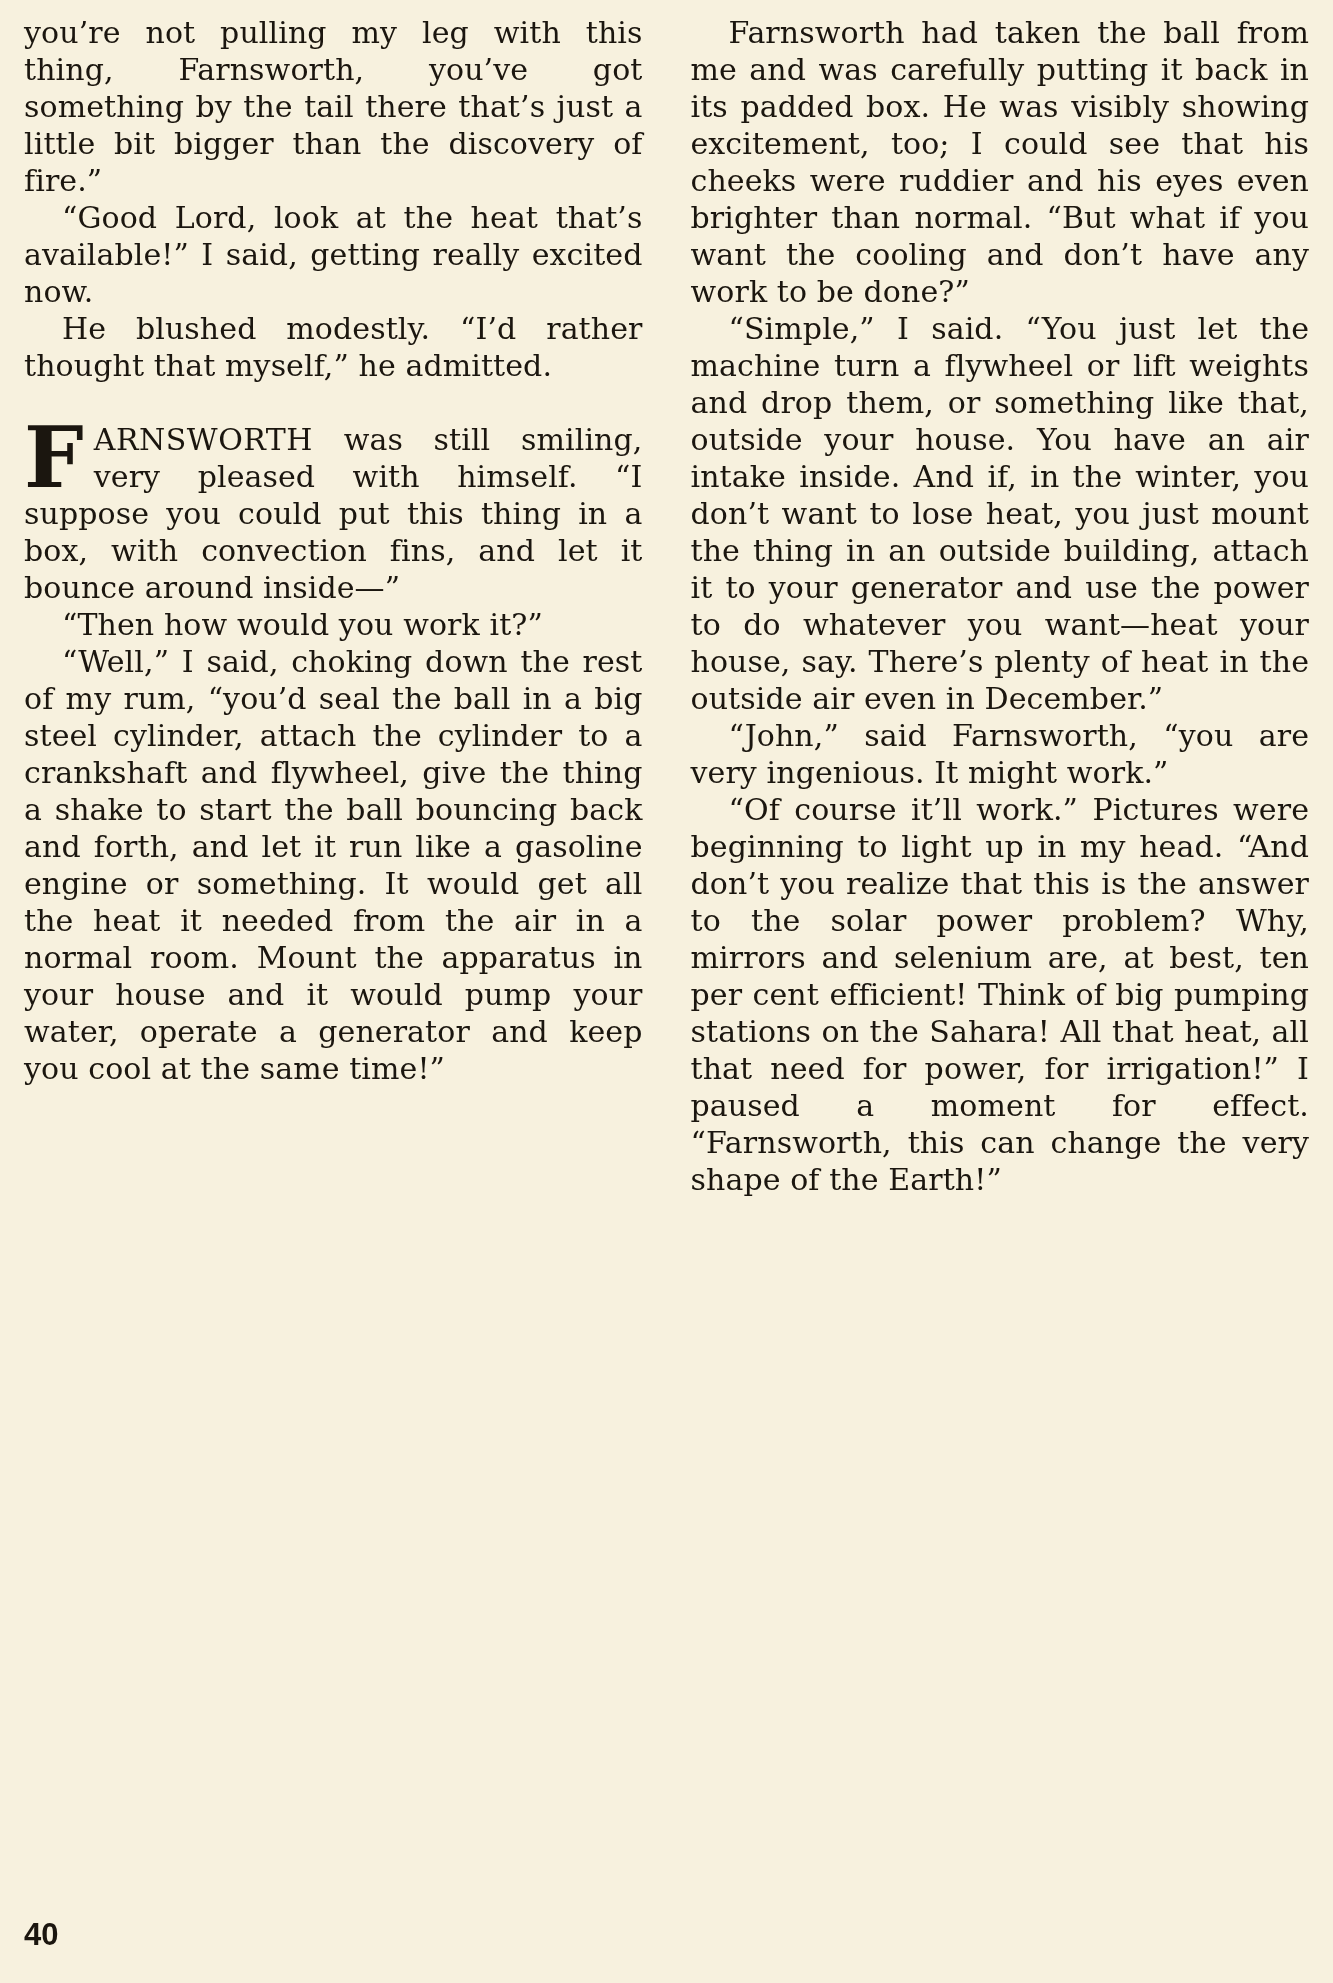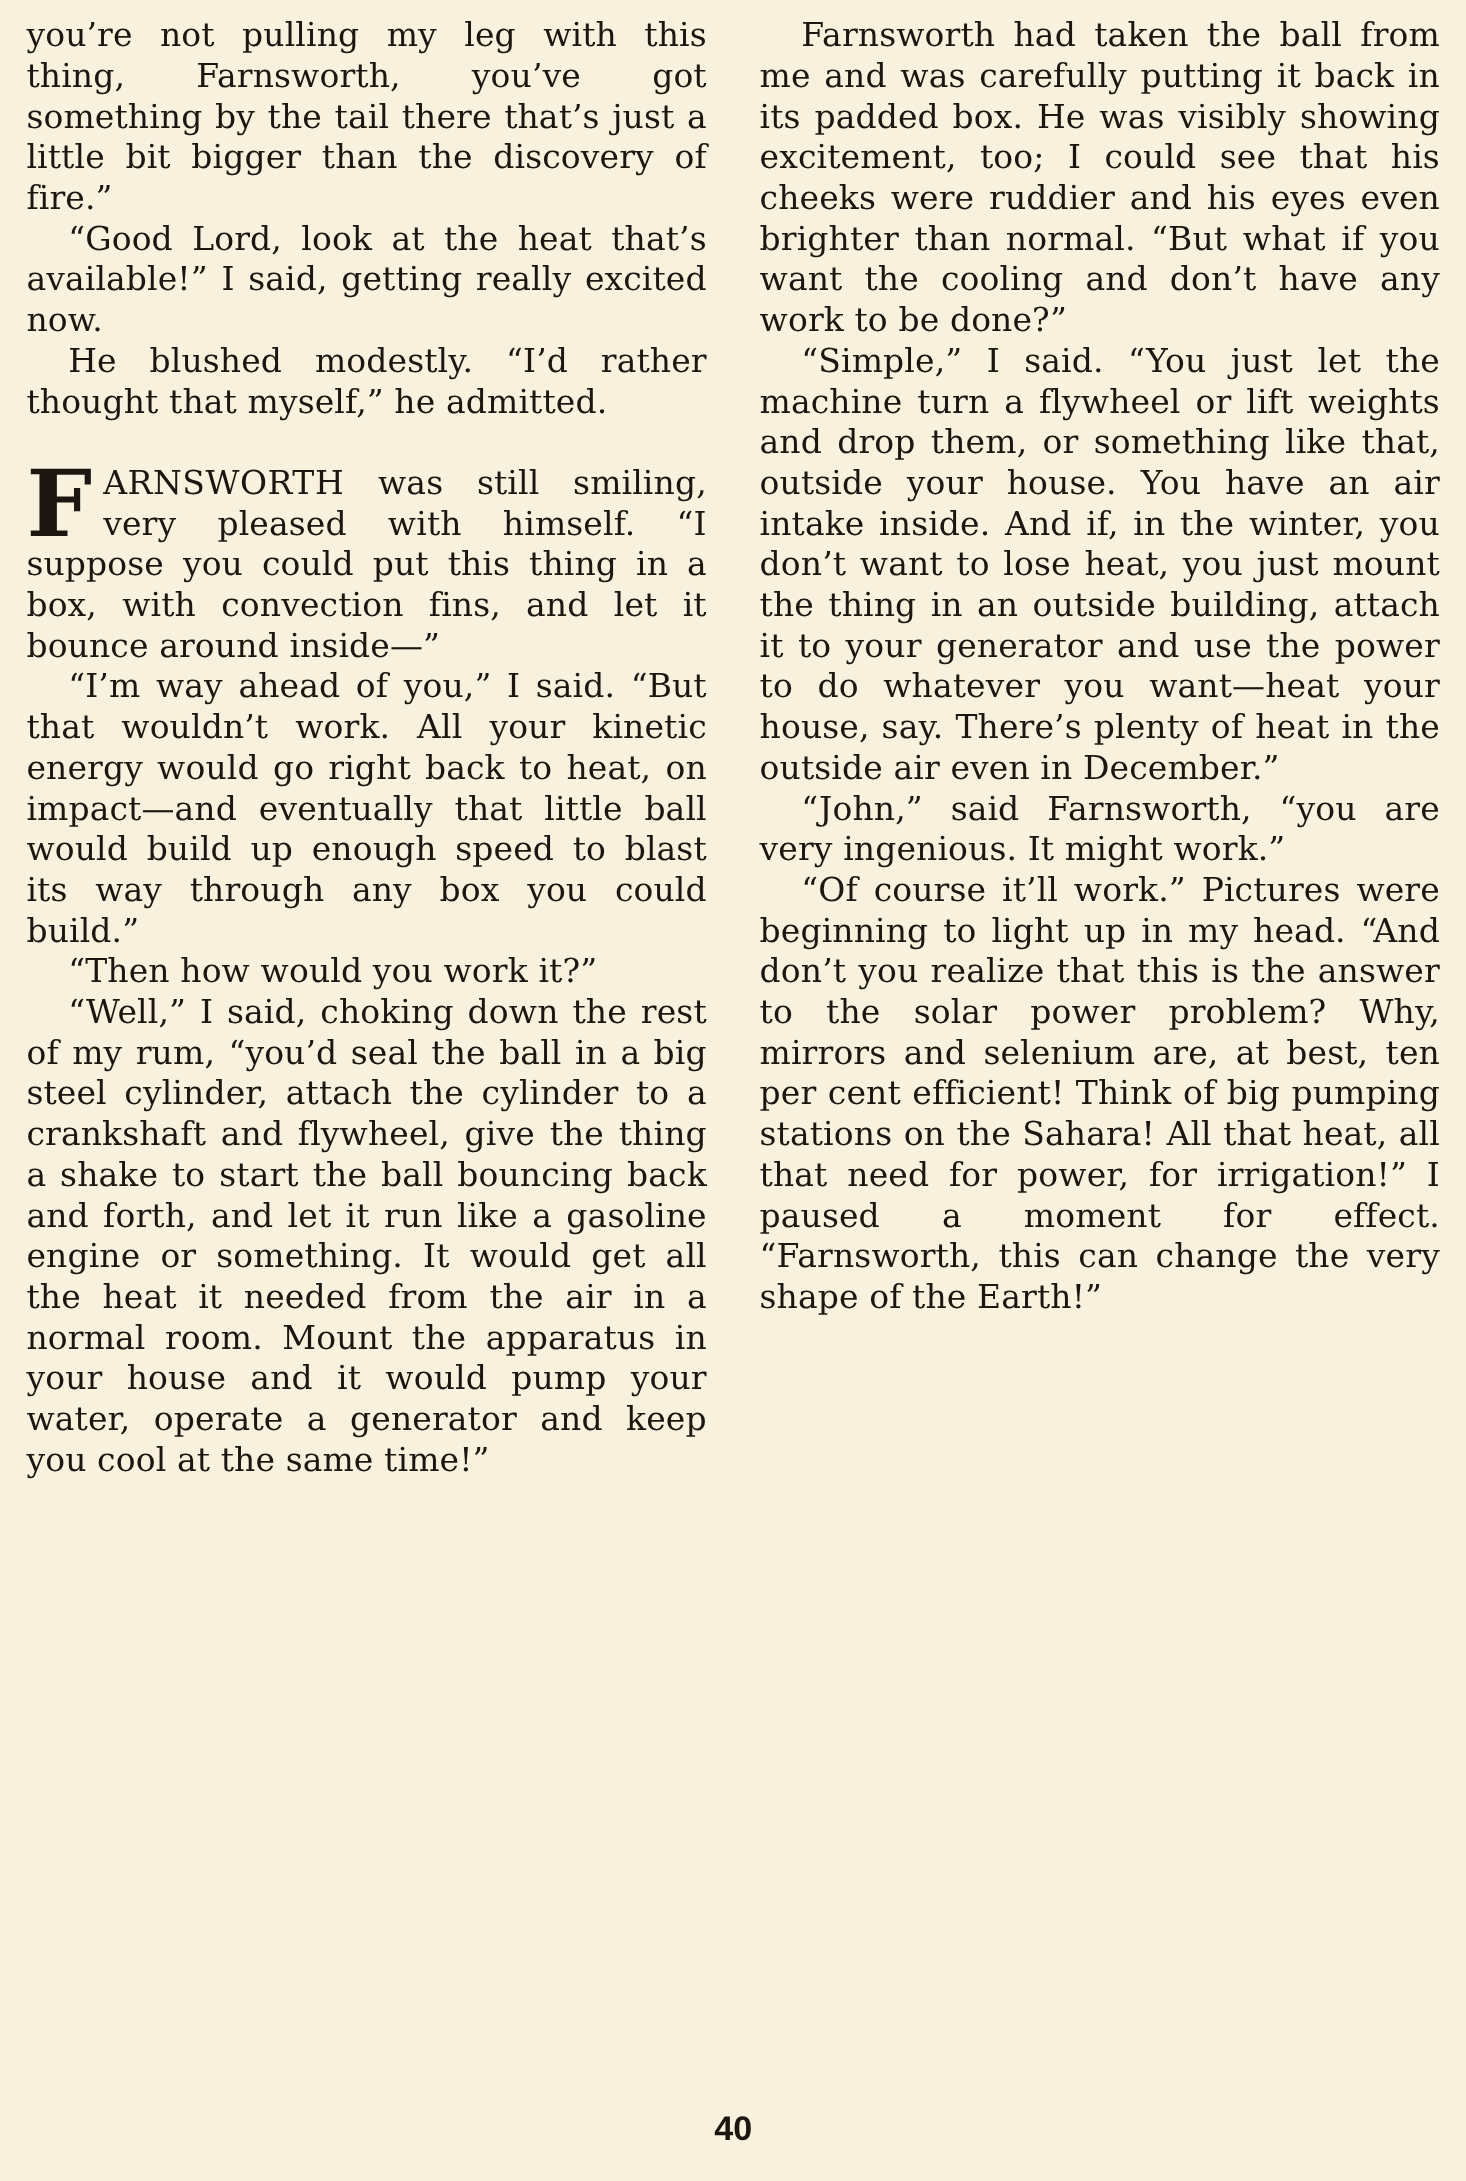--- a/index.html
+++ b/index.html
@@ -54,37 +54,37 @@
   }
   .footer {
     margin-top: auto;
     display: flex;
     justify-content: center;
     align-items: baseline;
     font-family: "Liberation Sans", "DejaVu Sans", sans-serif;
     font-weight: bold;
     font-size: 31px;
     padding-top: 24px;
+    flex-direction: column;
   }
   .magazine-title {
     letter-spacing: 6px;
     word-spacing: 18px;
   }
 </style>
 </head>
 <body style="background: rgb(247, 241, 222); color: rgb(27, 22, 15);">
 
 <div class="page">
   <div class="columns">
     <div class="col">
         <p class="para continuation">you’re not pulling my leg with this thing, Farnsworth, you’ve got something by the tail there that’s just a little bit bigger than the discovery of fire.”</p>
         <p class="para indent">“Good Lord, look at the heat that’s available!” I said, getting really excited now.</p>
         <p class="para indent">He blushed modestly. “I’d rather thought that myself,” he admitted.</p>
         <p class="para dropcap"><span class="dropcap-letter">F</span><span class="lead-caps">ARNSWORTH</span> was still smiling, very pleased with himself. “I suppose you could put this thing in a box, with convection fins, and let it bounce around inside—”</p>
-        <p class="para indent">“I’m way ahead of you,” I said. “But that wouldn’t work. All your kinetic energy would go right back to heat, on impact—and eventually that little ball would build up enough speed to blast its way through any box you could build.”</p>
         <p class="para indent">“Then how would you work it?”</p>
         <p class="para indent">“Well,” I said, choking down the rest of my rum, “you’d seal the ball in a big steel cylinder, attach the cylinder to a crankshaft and flywheel, give the thing a shake to start the ball bouncing back and forth, and let it run like a gasoline engine or something. It would get all the heat it needed from the air in a normal room. Mount the apparatus in your house and it would pump your water, operate a generator and keep you cool at the same time!”</p>
       </div>
     <div class="col">
         <p class="para indent">Farnsworth had taken the ball from me and was carefully putting it back in its padded box. He was visibly showing excitement, too; I could see that his cheeks were ruddier and his eyes even brighter than normal. “But what if you want the cooling and don’t have any work to be done?”</p>
         <p class="para indent">“Simple,” I said. “You just let the machine turn a flywheel or lift weights and drop them, or something like that, outside your house. You have an air intake inside. And if, in the winter, you don’t want to lose heat, you just mount the thing in an outside building, attach it to your generator and use the power to do whatever you want—heat your house, say. There’s plenty of heat in the outside air even in December.”</p>
         <p class="para indent">“John,” said Farnsworth, “you are very ingenious. It might work.”</p>
         <p class="para indent">“Of course it’ll work.” Pictures were beginning to light up in my head. “And don’t you realize that this is the answer to the solar power problem? Why, mirrors and selenium are, at best, ten per cent efficient! Think of big pumping stations on the Sahara! All that heat, all that need for power, for irrigation!” I paused a moment for effect. “Farnsworth, this can change the very shape of the Earth!”</p>
       </div>
   </div>

